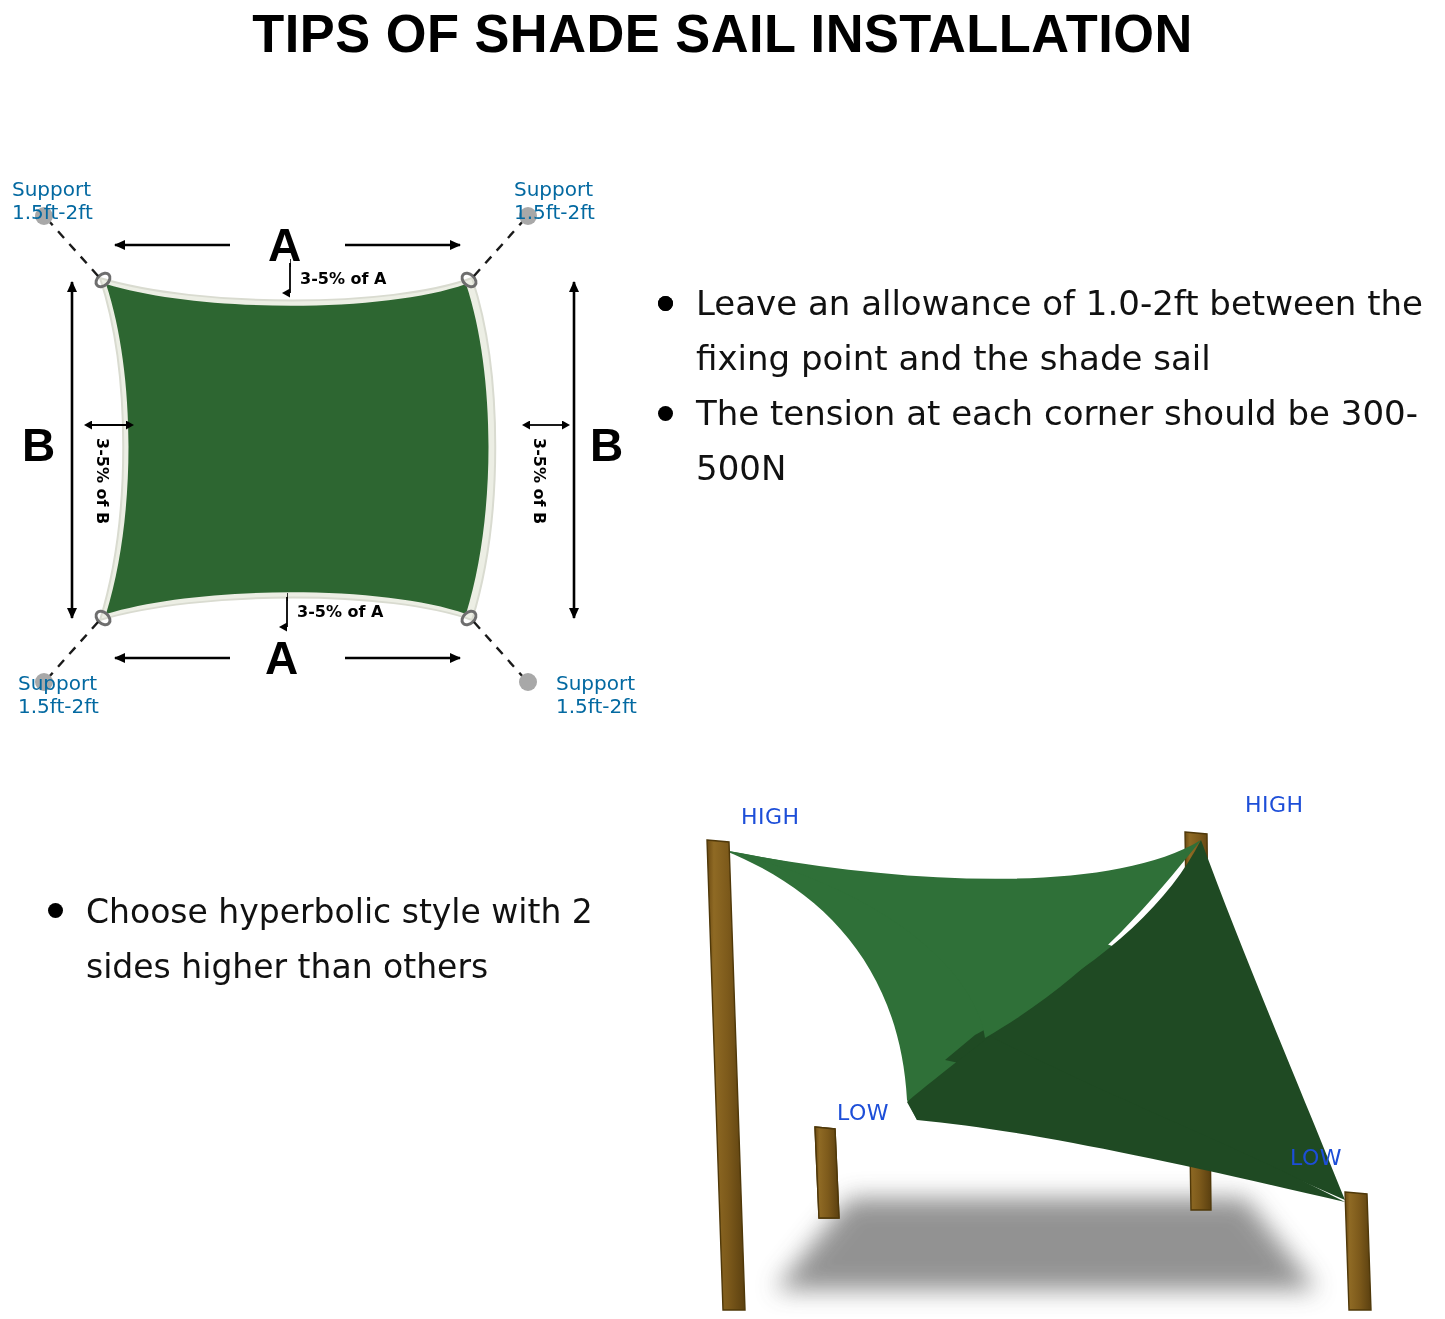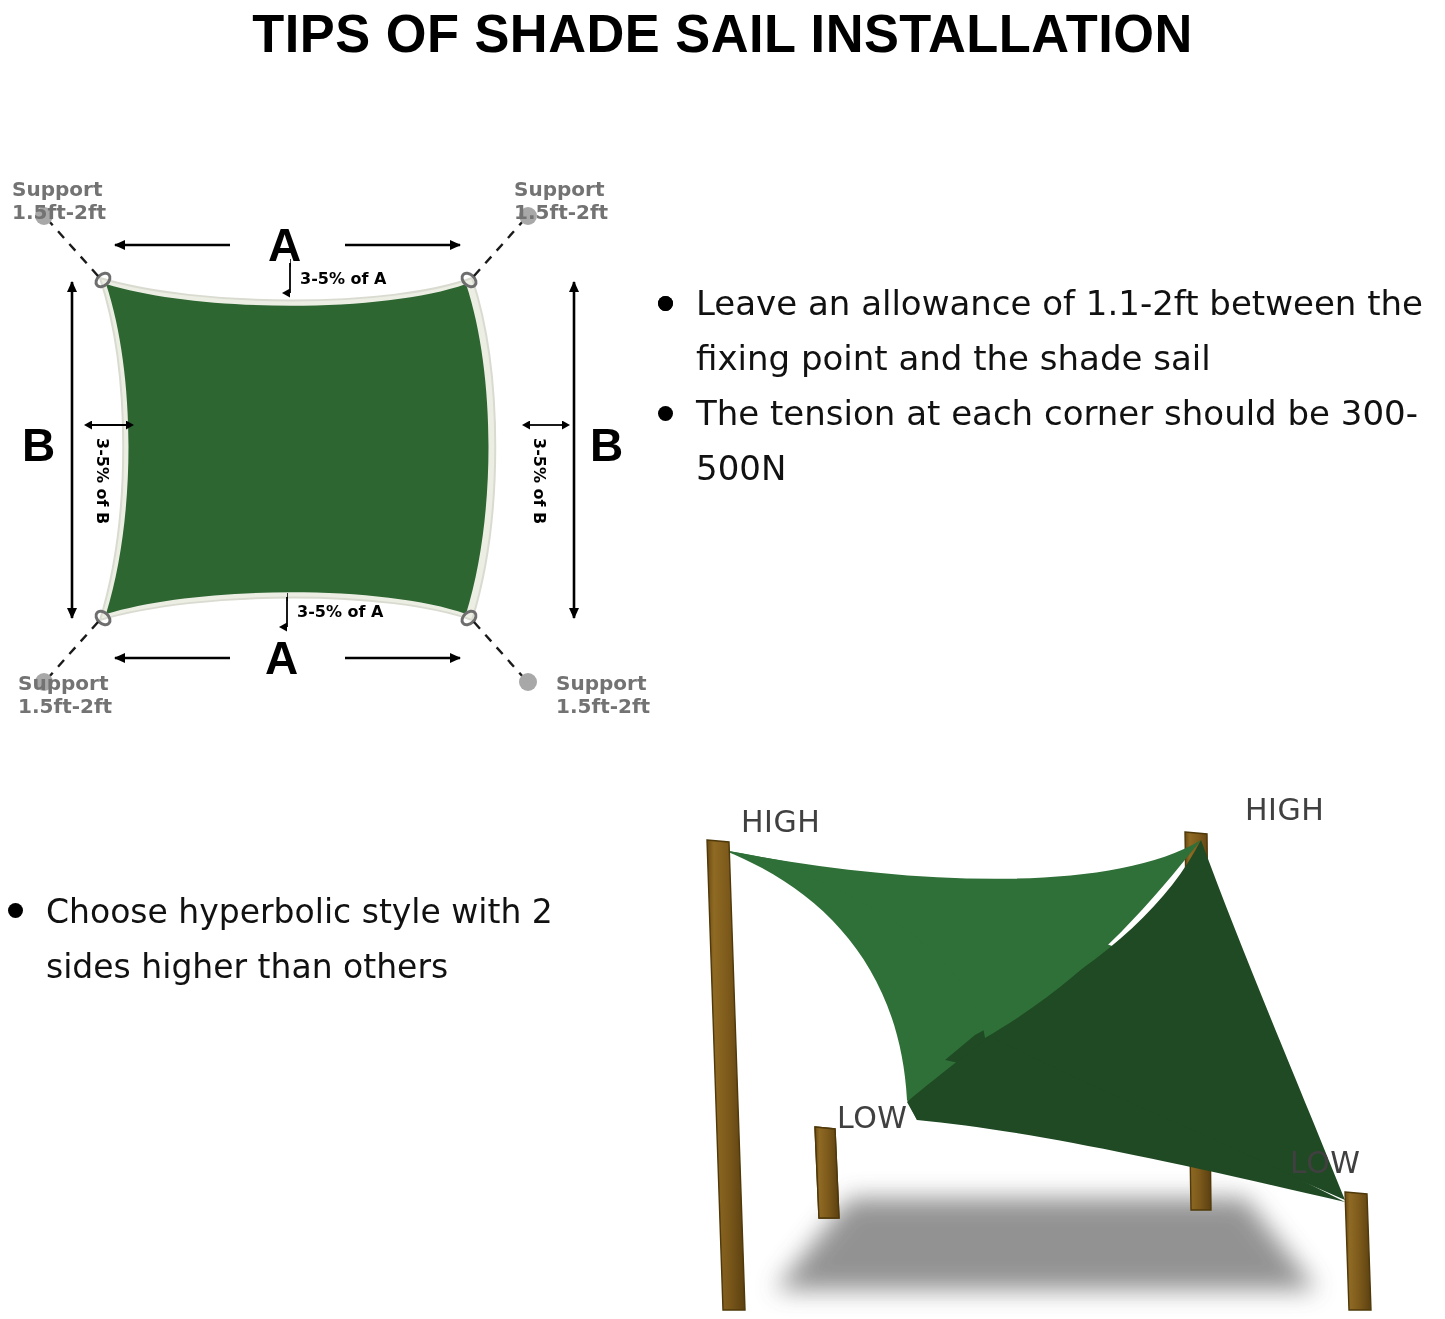--- a/index.html
+++ b/index.html
@@ -47,23 +47,23 @@
     position: absolute;
     left: 0;
     top: 150;
     width: 660px;
     height: 590px;
   }
   #rect-diagram svg { display: block; }
 
   .support-label {
     font-size: 20px;
-    font-weight: bold;
+    font-weight: normal;
     line-height: 1.15;
-    color: #737373;
+    color: #0369a1;
   }
   .dim-letter {
     font-family: "Liberation Sans", sans-serif;
     font-weight: bold;
     font-size: 46px;
     line-height: 1;
     color: #000;
   }
   .pct-label {
     font-family: "DejaVu Sans", sans-serif;
@@ -101,38 +101,39 @@
   #tips-right {
     left: 650px;
     top: 276px;
     width: 800px;
   }
   #tips-right li { font-size: 34px; line-height: 1.62; }
   #tips-left {
     left: 0px;
     top: 884px;
     width: 620px;
+    padding-left: 40px;
   }
   #tips-left li { font-size: 33px; line-height: 1.68; }
   #tips-left li .dot { top: 19px; }
 
   
   #hyper-illustration {
     position: absolute;
     left: 645px;
     top: 770px;
     width: 800px;
     height: 549px;
   }
   #hyper-illustration svg { display: block; }
   .hl-label {
     position: absolute;
     font-family: "DejaVu Sans", sans-serif;
-    font-size: 30px;
-    color: #404040;
+    font-size: 22px;
+    color: #1d4ed8;
     letter-spacing: 0.5px;
     white-space: nowrap;
   }
 </style>
 </head>
 <body>
 
 <div id="page-title">TIPS OF SHADE SAIL INSTALLATION</div>
 
 <div id="rect-diagram" style="top:150px;">
@@ -250,21 +251,21 @@
   <div class="abs pct-label rot-cw" style="left:112px; top:288px;">3-5% of B</div>
   <div class="abs pct-label rot-cw" style="left:549px; top:288px;">3-5% of B</div>
 </div>
 
 <ul class="bullet-list" id="tips-right">
   <li>
     <span class="dot"></span>
   </li>
   <li>
     <span class="dot"></span>
-    <span>Leave an allowance of 1.1-2ft between the fixing point and the shade sail</span>
+    <span>Leave an allowance of 1.0-2ft between the fixing point and the shade sail</span>
   </li>
   <li>
     <span class="dot"></span>
     <span>The tension at each corner should be 300-500N</span>
   </li>
 </ul>
 
 <ul class="bullet-list" id="tips-left">
   <li>
     <span class="dot"></span>

